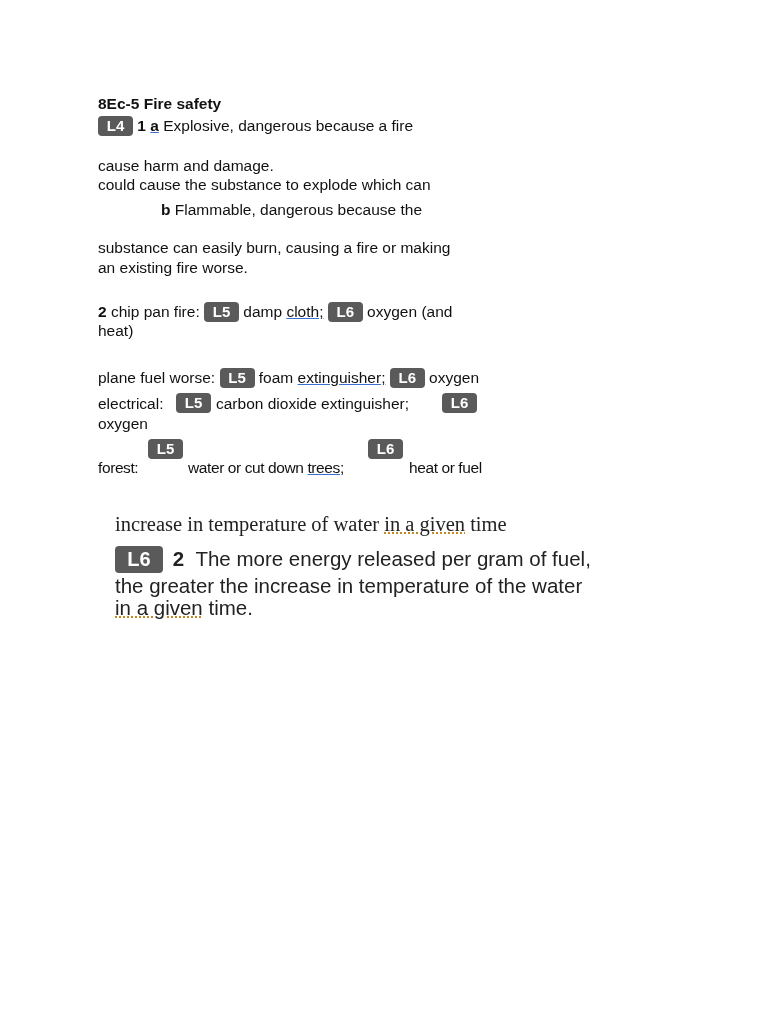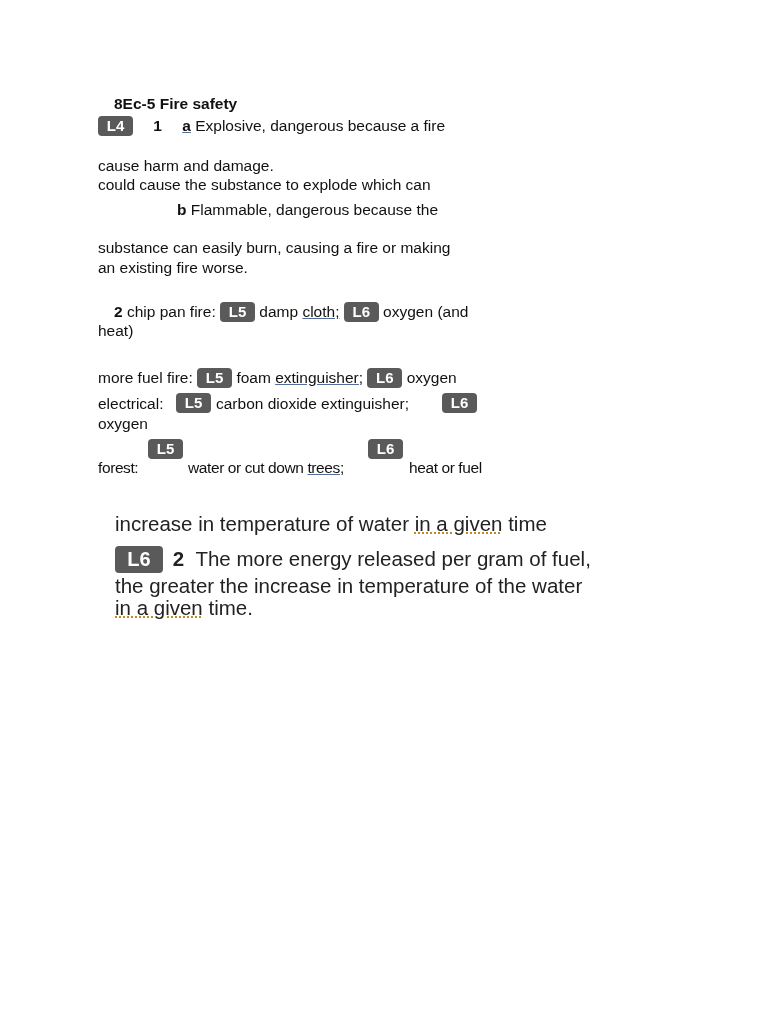--- a/index.html
+++ b/index.html
@@ -3,21 +3,21 @@
 <meta charset="utf-8">
 <style>
   html, body { margin: 0; padding: 0; }
   body {
     width: 768px; height: 1024px; background: #ffffff; position: relative;
     overflow: hidden; font-family: "Liberation Sans", sans-serif; color: #111;
   }
   .abs { position: absolute; white-space: nowrap; }
   .t15 { font-size: 15.5px; line-height: 20px; }
   .t20 { font-size: 20.5px; line-height: 26px; color: #222; }
-  .b { font-weight: bold; margin-left: 16px; }
+  .b { font-weight: bold; }
   .badge {
     display: inline-block; background: #5a5a5a; color: #fff; font-weight: bold;
     border-radius: 4px; text-align: center;
   }
   .bs { font-size: 15px; line-height: 19px; width: 35px; height: 20px; }
   .bl { font-size: 20px; line-height: 26px; width: 48px; height: 27px; border-radius: 4px; }
   .ul-blue { text-decoration: underline; text-decoration-color: #3a6fd0; }
   .ul-dot { text-decoration: underline dotted; text-decoration-color: #c08a20; text-decoration-thickness: 2px; }
 </style>
 </head>
@@ -47,21 +47,21 @@
     <span class="b">2</span>
     <span>chip pan fire:</span>
     <span class="badge bs">L5</span>
     <span>damp </span><span class="ul-blue">cloth;</span>
     <span class="badge bs">L6</span>
     <span>oxygen (and</span>
   </div>
   <div class="abs t15" style="left:98px;top:321px;">heat)</div>
 
   <div class="abs t15" style="left:98px;top:368px;">
-    <span>more fuel fire:</span>
+    <span>plane fuel worse:</span>
     <span class="badge bs">L5</span>
     <span>foam </span><span class="ul-blue">extinguisher;</span>
     <span class="badge bs">L6</span>
     <span>oxygen</span>
   </div>
 
   <div class="abs t15" style="left:98px;top:394px;">
     <span>electrical:</span>
   </div>
   <span class="abs badge bs" style="left:176px;top:393px;">L5</span>
@@ -70,21 +70,21 @@
   <div class="abs t15" style="left:98px;top:414px;">oxygen</div>
 
   <span class="abs badge bs" style="left:148px;top:439px;">L5</span>
   <span class="abs badge bs" style="left:368px;top:439px;">L6</span>
   <div class="abs t15" style="left:98px;top:458px;letter-spacing:-0.4px;">forest:</div>
   <div class="abs t15" style="left:188px;top:458px;letter-spacing:-0.4px;">
     <span>water or cut down </span><span class="ul-blue">trees;</span>
   </div>
   <div class="abs t15" style="left:409px;top:458px;letter-spacing:-0.4px;">heat or fuel</div>
 
-  <div class="abs t20" style="left:115px;top:511px;">
+  <div class="abs t20" style="left:115px;top:511px;font-family:Liberation Serif, serif;">
     <span>increase in temperature of water </span><span class="ul-dot">in a given</span><span> time</span>
   </div>
   <div class="abs t20" style="left:115px;top:546px;">
     <span class="badge bl">L6</span>
     <span class="b" style="margin-left:4px;margin-right:6px;">2</span>
     <span>The more energy released per gram of fuel,</span>
   </div>
   <div class="abs t20" style="left:115px;top:573px;">the greater the increase in temperature of the water</div>
   <div class="abs t20" style="left:115px;top:595px;">
     <span class="ul-dot">in a given</span><span> time.</span>

